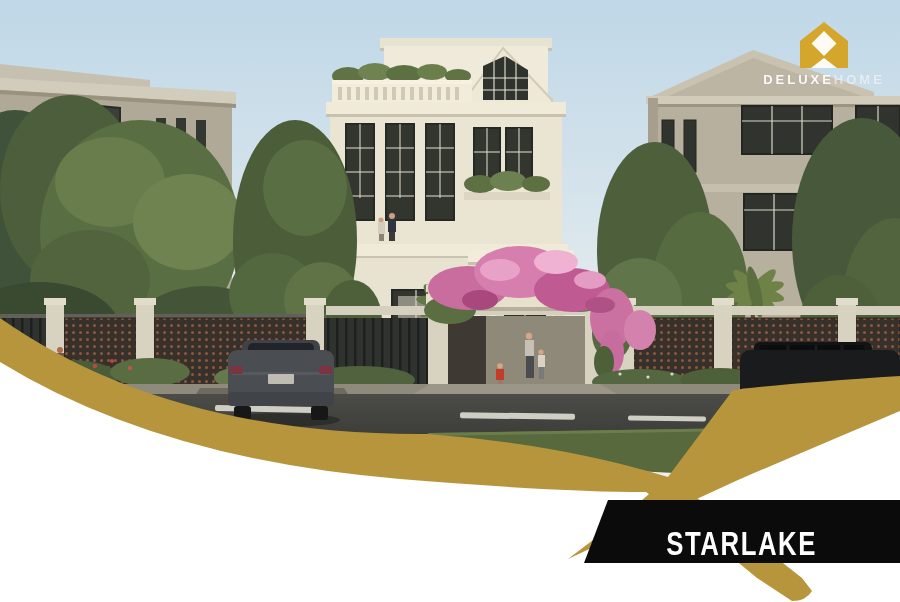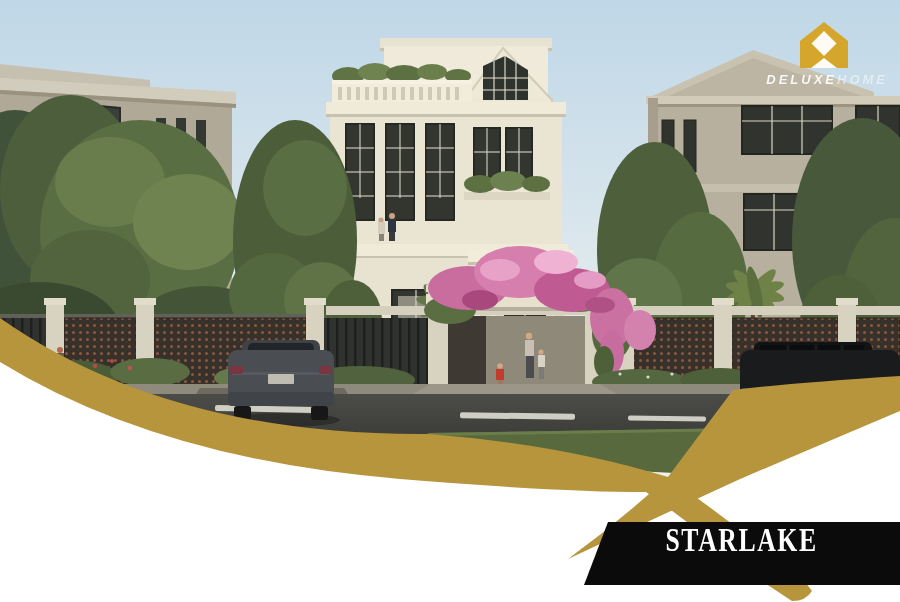--- a/index.html
+++ b/index.html
@@ -4,39 +4,39 @@
 <style>
   html,body{margin:0;padding:0;background:#888;}
   .poster{
     position:relative;width:900px;height:602px;margin:0 auto;
     background:var(--page-bg,#fff);overflow:hidden;
     font-family:"Liberation Sans",sans-serif;
   }
   .scene-svg{position:absolute;left:0;top:0;z-index:1;}
   .brand-logo{
     position:absolute;left:760px;top:22px;width:128px;z-index:3;
-    text-align:right;pointer-events:none;font-style:italic;
+    text-align:center;pointer-events:none;
   }
   .brand-logo svg{display:block;margin:0 auto 4px auto;}
   .brand-text{
     font-size:13px;font-weight:bold;letter-spacing:3px;white-space:nowrap;
     text-shadow:0 0 2px rgba(0,0,0,0.08);
   }
   .brand-part1{color:var(--logo-text,#fff);opacity:0.92;}
   .brand-part2{color:var(--logo-text,#fff);opacity:0.5;}
   .project-title{
     position:absolute;left:86px;top:524px;width:470px;z-index:3;
     font-size:40px;line-height:48px;font-weight:bold;letter-spacing:0.5px;
     color:var(--title-text,#161616);white-space:nowrap;
   }
   .location-badge{
-    position:absolute;left:584px;top:522px;width:316px;height:63px;z-index:4;
+    position:absolute;left:584px;top:500px;width:316px;height:63px;z-index:4;
     background:var(--badge-bg,#0b0b0b);
     clip-path:polygon(24px 0,316px 0,316px 63px,0 63px);
-    display:flex;align-items:flex-start;justify-content:center;font-family:Liberation Serif, serif;
+    display:flex;align-items:flex-end;justify-content:center;
   }
   .location-badge .badge-label{
     color:var(--badge-text,#fff);font-size:33px;font-weight:bold;
     letter-spacing:2px;transform:scaleX(0.78);white-space:nowrap;
   }
   .gold-fill{fill:var(--accent-gold,#B6953C);}
 </style>
 </head>
 <body>
 

